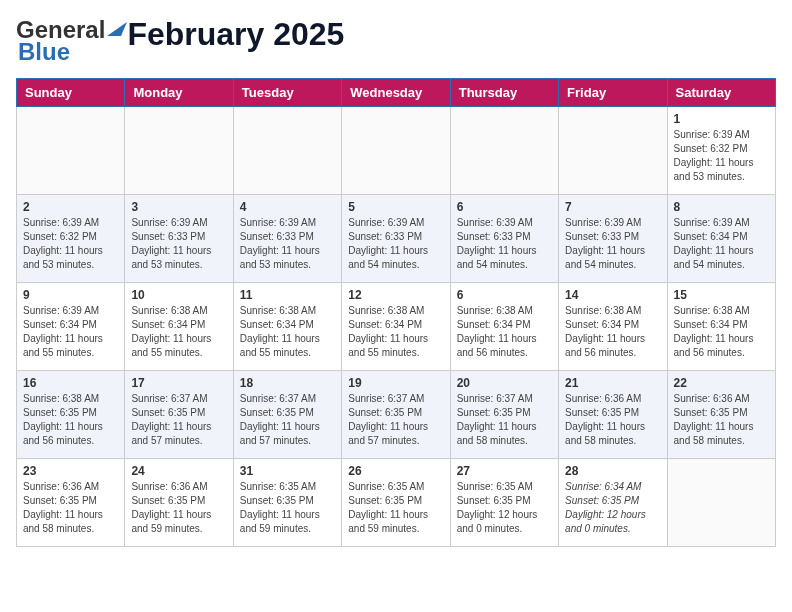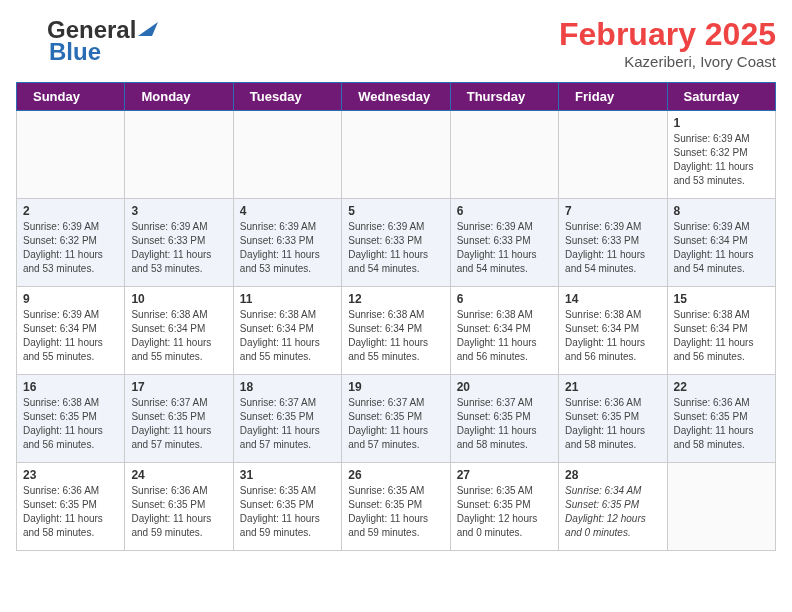--- a/index.html
+++ b/index.html
@@ -5,51 +5,49 @@
     * { box-sizing: border-box; margin: 0; padding: 0; }
     body {
       font-family: Arial, sans-serif;
       background: #fff;
       width: 792px;
       min-height: 612px;
       padding: 16px;
     }
     .header {
       display: flex;
-      justify-content: space-between;
       align-items: flex-start;
       margin-bottom: 12px;
-      margin-left: 31px;
     }
     .logo {
       display: flex;
       flex-direction: column;
       align-items: flex-start;
     }
     .title-block {
       text-align: right;
     }
     .title-block h1 {
       font-size: 32px;
       font-weight: bold;
-      color: #ef4444;
+      color: #0f172a;
     }
     .title-block h2 {
       font-size: 15px;
       color: #555;
       font-weight: normal;
     }
     table {
       width: 100%;
       border-collapse: collapse;
     }
     thead tr th {
-      background-color: #701a75;
+      background-color: #be185d;
       color: #fff;
-      padding: 6px 16px;
+      padding: 6px 8px;
       font-size: 13px;
       text-align: left;
       border: 1px solid #2a6db5;
     }
     tbody tr td {
       border: 1px solid #ccc;
       vertical-align: top;
       padding: 5px 6px;
       font-size: 10.5px;
       color: #333;
@@ -82,21 +80,20 @@
     <div style="display:flex; align-items:center;">
       <span style="font-size:24px; font-weight:bold; color:#333;">General</span>
       <svg width="20" height="20" viewBox="0 0 20 20" style="margin-left:2px; margin-top:-4px;">
         <polygon points="0,18 20,4 14,18" fill="#2a6db5"></polygon>
       </svg>
     </div>
     <span style="font-size:24px; font-weight:bold; color:#2a6db5; margin-top:-6px; margin-left:2px;">Blue</span>
   </div>
   <div class="title-block">
     <h1>February 2025</h1>
-    <h2>Kazeriberi, Ivory Coast</h2>
   </div>
 </div>
 
 <table>
   <thead>
     <tr>
     <th>Sunday</th>
         <th>Monday</th>
         <th>Tuesday</th>
         <th>Wednesday</th>

